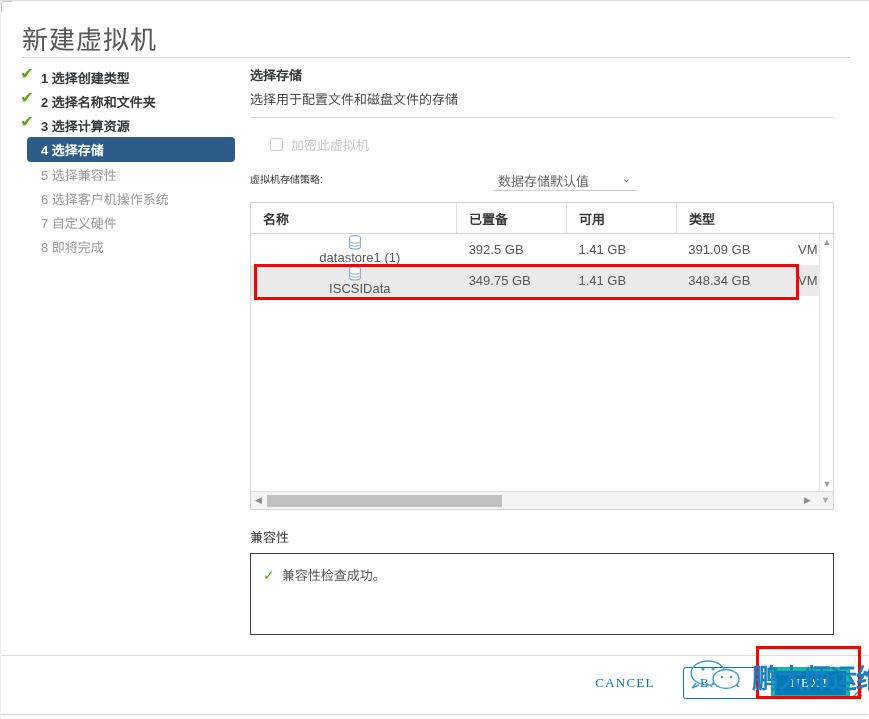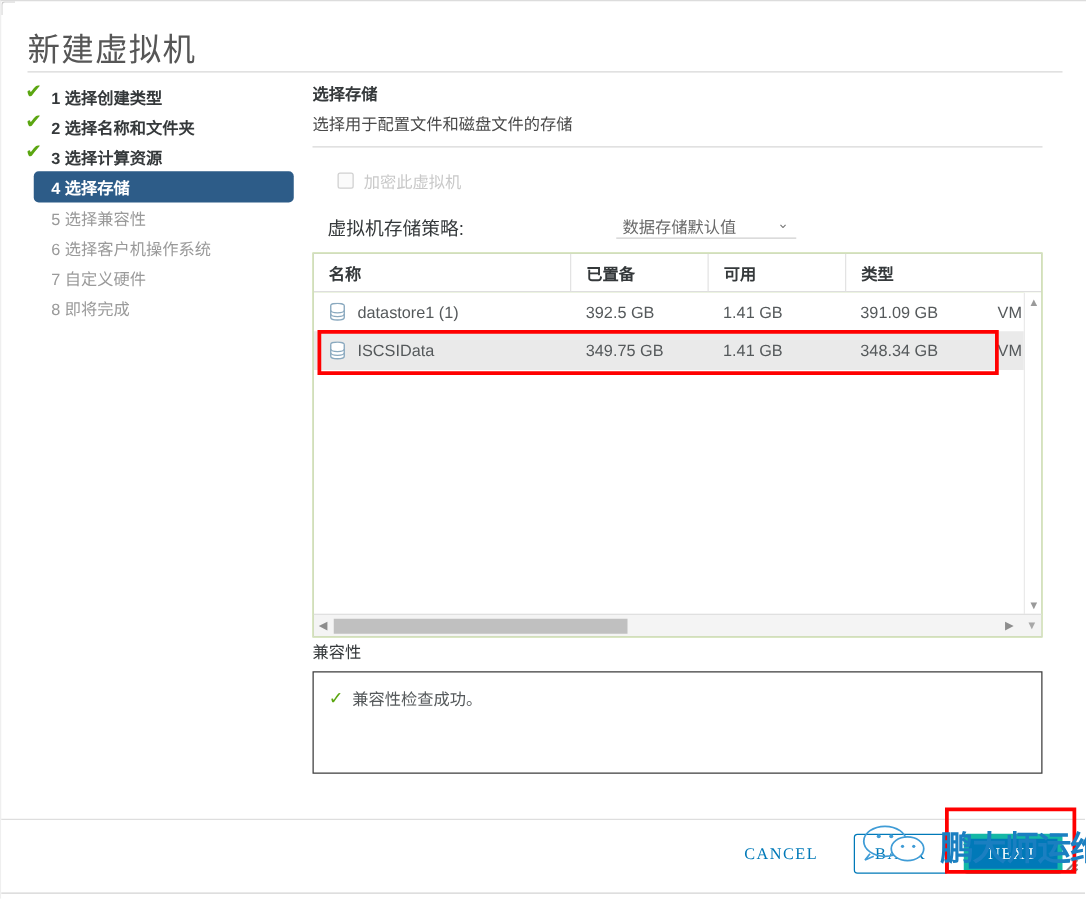--- a/index.html
+++ b/index.html
@@ -170,23 +170,23 @@
   }
 
   
   #policy-row {
     margin-top: 16px;
     height: 24px;
     position: relative;
   }
   #policy-label {
     position: absolute;
-    left: 12px;
+    left: 0;
     top: 2px;
-    font-size: 15px;
+    font-size: 10px;
     color: #35393b;
   }
   #policy-select {
     position: absolute;
     left: 243px;
     top: 0;
     width: 144px;
     height: 22px;
     border: none;
     border-bottom: 1px solid #cfcfcf;
@@ -265,21 +265,21 @@
   .td {
     display: flex;
     align-items: center;
     font-size: 13px;
     color: #55595b;
     padding-left: 12px;
     box-sizing: border-box;
     overflow: hidden;
     white-space: nowrap;
   }
-  .td.c0 { width: 206px; }
+  .td.c0 { width: 206px; flex-direction: column; }
   .td.c1 { width: 110px; }
   .td.c2 { width: 110px; text-align: center; }
   .td.c3 { width: 110px; }
   .td.c4 { width: 47px; }
   .ds-icon {
     width: 14px;
     height: 15px;
     margin-right: 9px;
     flex: none;
     display: inline-block;
@@ -339,21 +339,21 @@
     font-size: 9px; color: #8d8d8d;
   }
   #h-corner-arrow {
     position: absolute;
     right: 5px; top: 3px;
     font-size: 9px; color: #a8a8a8;
   }
 
   
   #compat-label {
-    margin-top: 1px;
+    margin-top: 17px;
     font-size: 13px;
     color: #35393b;
   }
   #compat-box {
     margin-top: 7px;
     width: 584px;
     height: 82px;
     border: 1px solid #3d3d3d;
     box-sizing: border-box;
     background: #ffffff;

